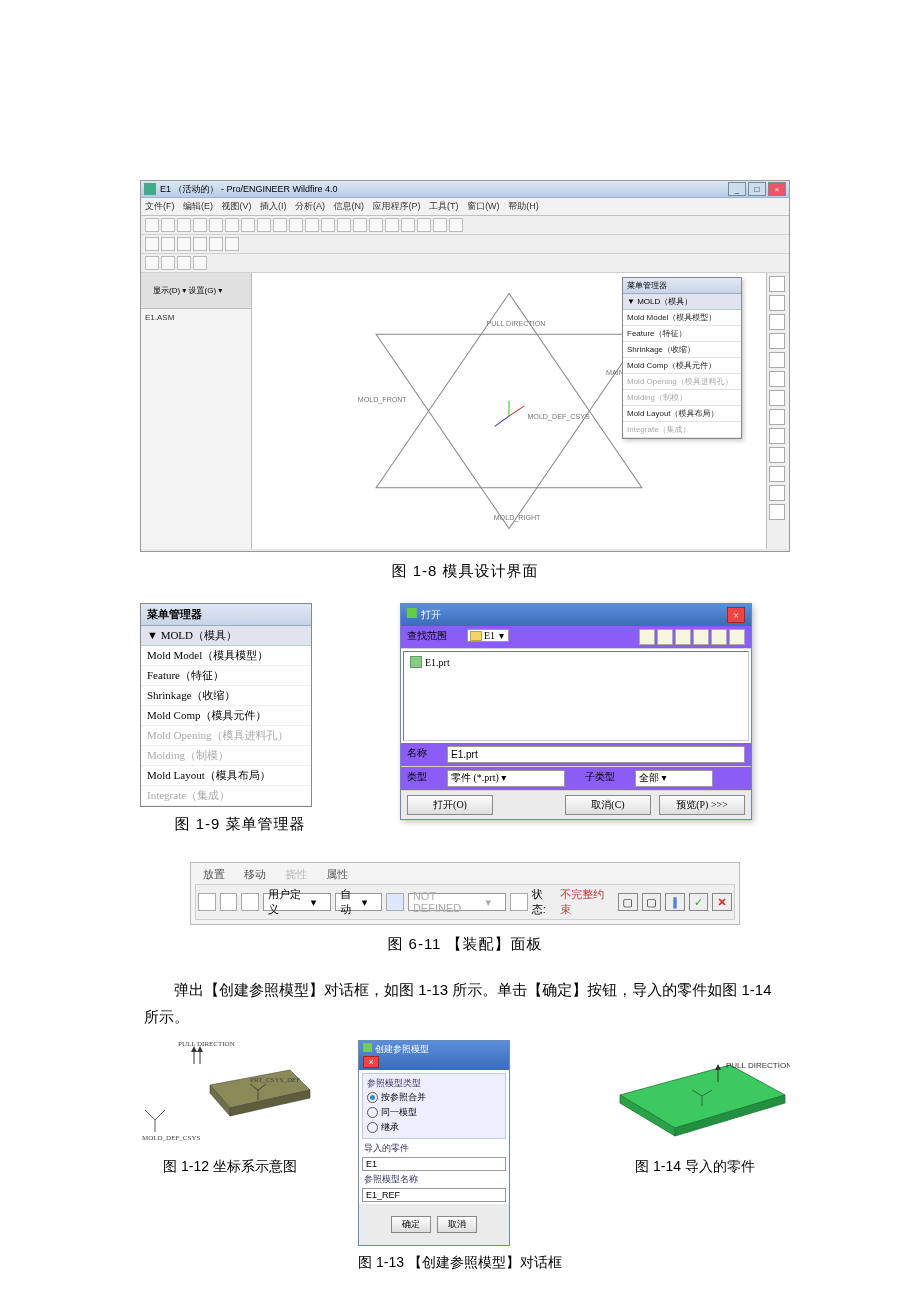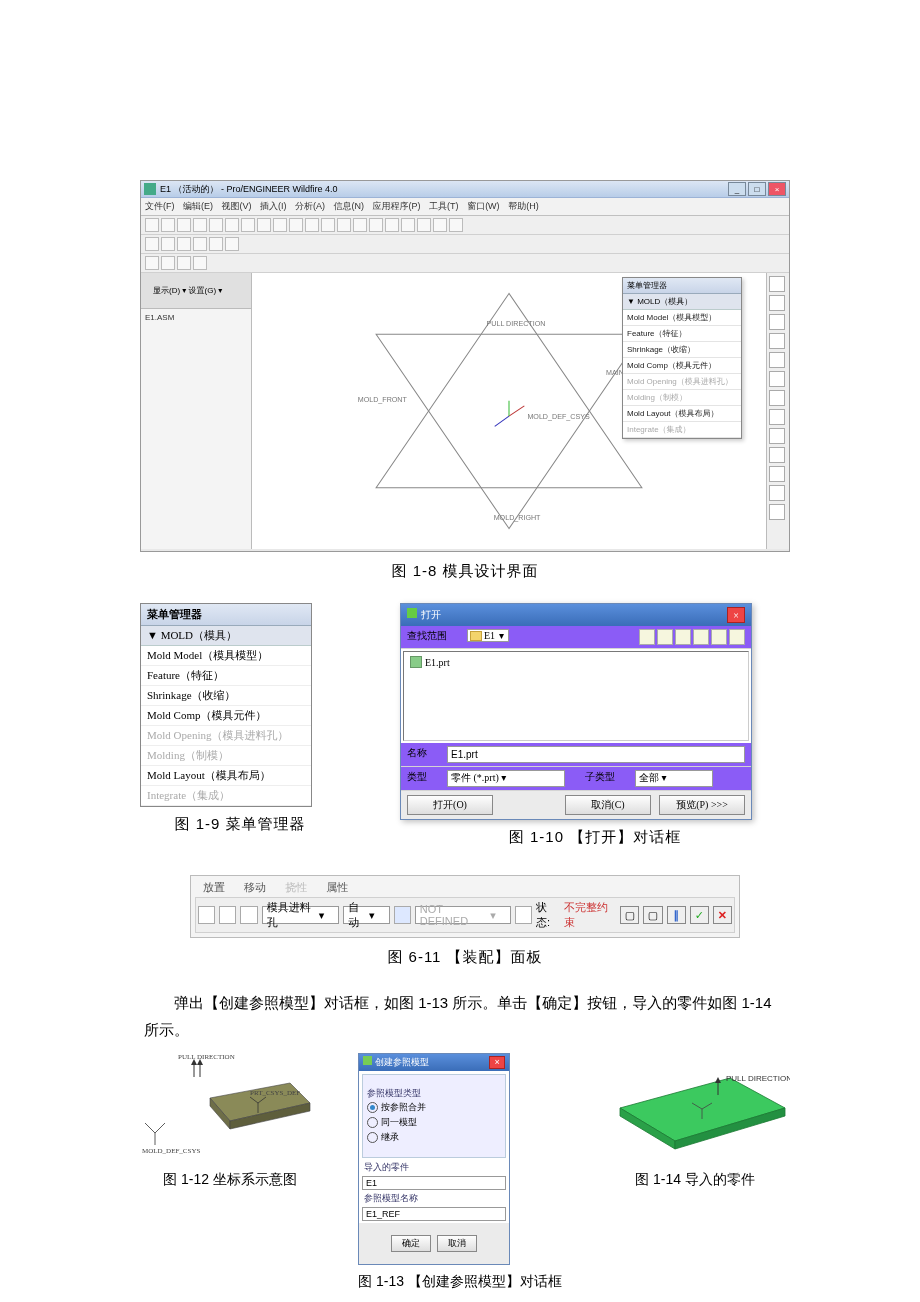--- a/index.html
+++ b/index.html
@@ -185,22 +185,22 @@
 
   
   .bottom-row { display: flex; gap: 18px; align-items: flex-start; justify-content: space-between; }
   .bottom-row > div { text-align: center; }
   .csys-box {
     width: 180px; height: 110px; position: relative; font-size: 8px; font-family: "SimSun";
   }
   .ref-dialog {
     width: 150px; border: 1px solid #6a89b8; font-size: 9px; text-align: left;
   }
-  .ref-dialog .dtitle { background: linear-gradient(#5a8fdc,#3a6db8); color: #fff; padding: 2px 4px; display: flex; justify-content: space-between; }
-  .ref-dialog .grp { background: #eef; border: 1px solid #bcd; margin: 3px; padding: 12px 4px; }
+  .ref-dialog .dtitle { background: linear-gradient(#5a8fdc,#3a6db8); color: #fff; padding: 2px 4px; display: flex; justify-content: space-between; flex-direction: column; }
+  .ref-dialog .grp { background: #eef; border: 1px solid #bcd; margin: 3px; padding: 3px 4px; }
   .ref-dialog .grp .glabel { color: #336; font-size: 9px; }
   .ref-dialog .radio { display: flex; align-items: center; gap: 3px; padding: 1px 0; }
   .ref-dialog .radio .r { width: 9px; height: 9px; border: 1px solid #555; border-radius: 50%; display: inline-flex; align-items: center; justify-content: center; }
   .ref-dialog .radio .r.sel::after { content: ""; width: 5px; height: 5px; background: #38c; border-radius: 50%; }
   .ref-dialog .fld { border: 1px solid #999; background: #fff; padding: 1px 3px; margin: 2px 3px; }
   .ref-dialog .btns { display: flex; gap: 6px; justify-content: center; padding: 12px; background: #ebebeb; }
   .ref-dialog .btns .btn { border: 1px solid #888; background: linear-gradient(#fefefe,#dedede); padding: 1px 10px; }
   .green-part {
     width: 190px; height: 110px; position: relative;
   }
@@ -381,36 +381,35 @@
           <span>子类型</span>
           <span class="combo" style="width:70px;"><span>全部</span> ▾</span>
         </div>
         <div class="footer">
           <span class="btn">打开(O)</span>
           <span style="flex:1"></span>
           <span class="btn">取消(C)</span>
           <span class="btn">预览(P) &gt;&gt;&gt;</span>
         </div>
       </div>
-      <div class="caption" style="margin-top:8px;">图 1-10   【打开】对话框</div>
     </div>
   </div>
 
   <div class="asm-panel">
     <div class="tabs">
       <span>放置</span>
       <span>移动</span>
       <span class="dis">挠性</span>
       <span>属性</span>
     </div>
     <div class="bar">
       <span class="ic"></span>
       <span class="ic"></span>
       <span class="ic"></span>
-      <span class="dd"><span>模具进料孔</span> ▾</span>
+      <span class="dd"><span>用户定义</span> ▾</span>
       <span class="dd"><span>自动</span> ▾</span>
       <span class="ic" style="background:#dde8ff;"></span>
       <span class="dd" style="color:#aaa;"><span>NOT DEFINED</span> ▾</span>
       <span class="ic"></span>
       <span>状态:</span>
       <span class="status-text">不完整约束</span>
       <span class="ctrl-ic">▢</span>
       <span class="ctrl-ic">▢</span>
       <span class="ctrl-ic pause">∥</span>
       <span class="ctrl-ic ok">✓</span>

